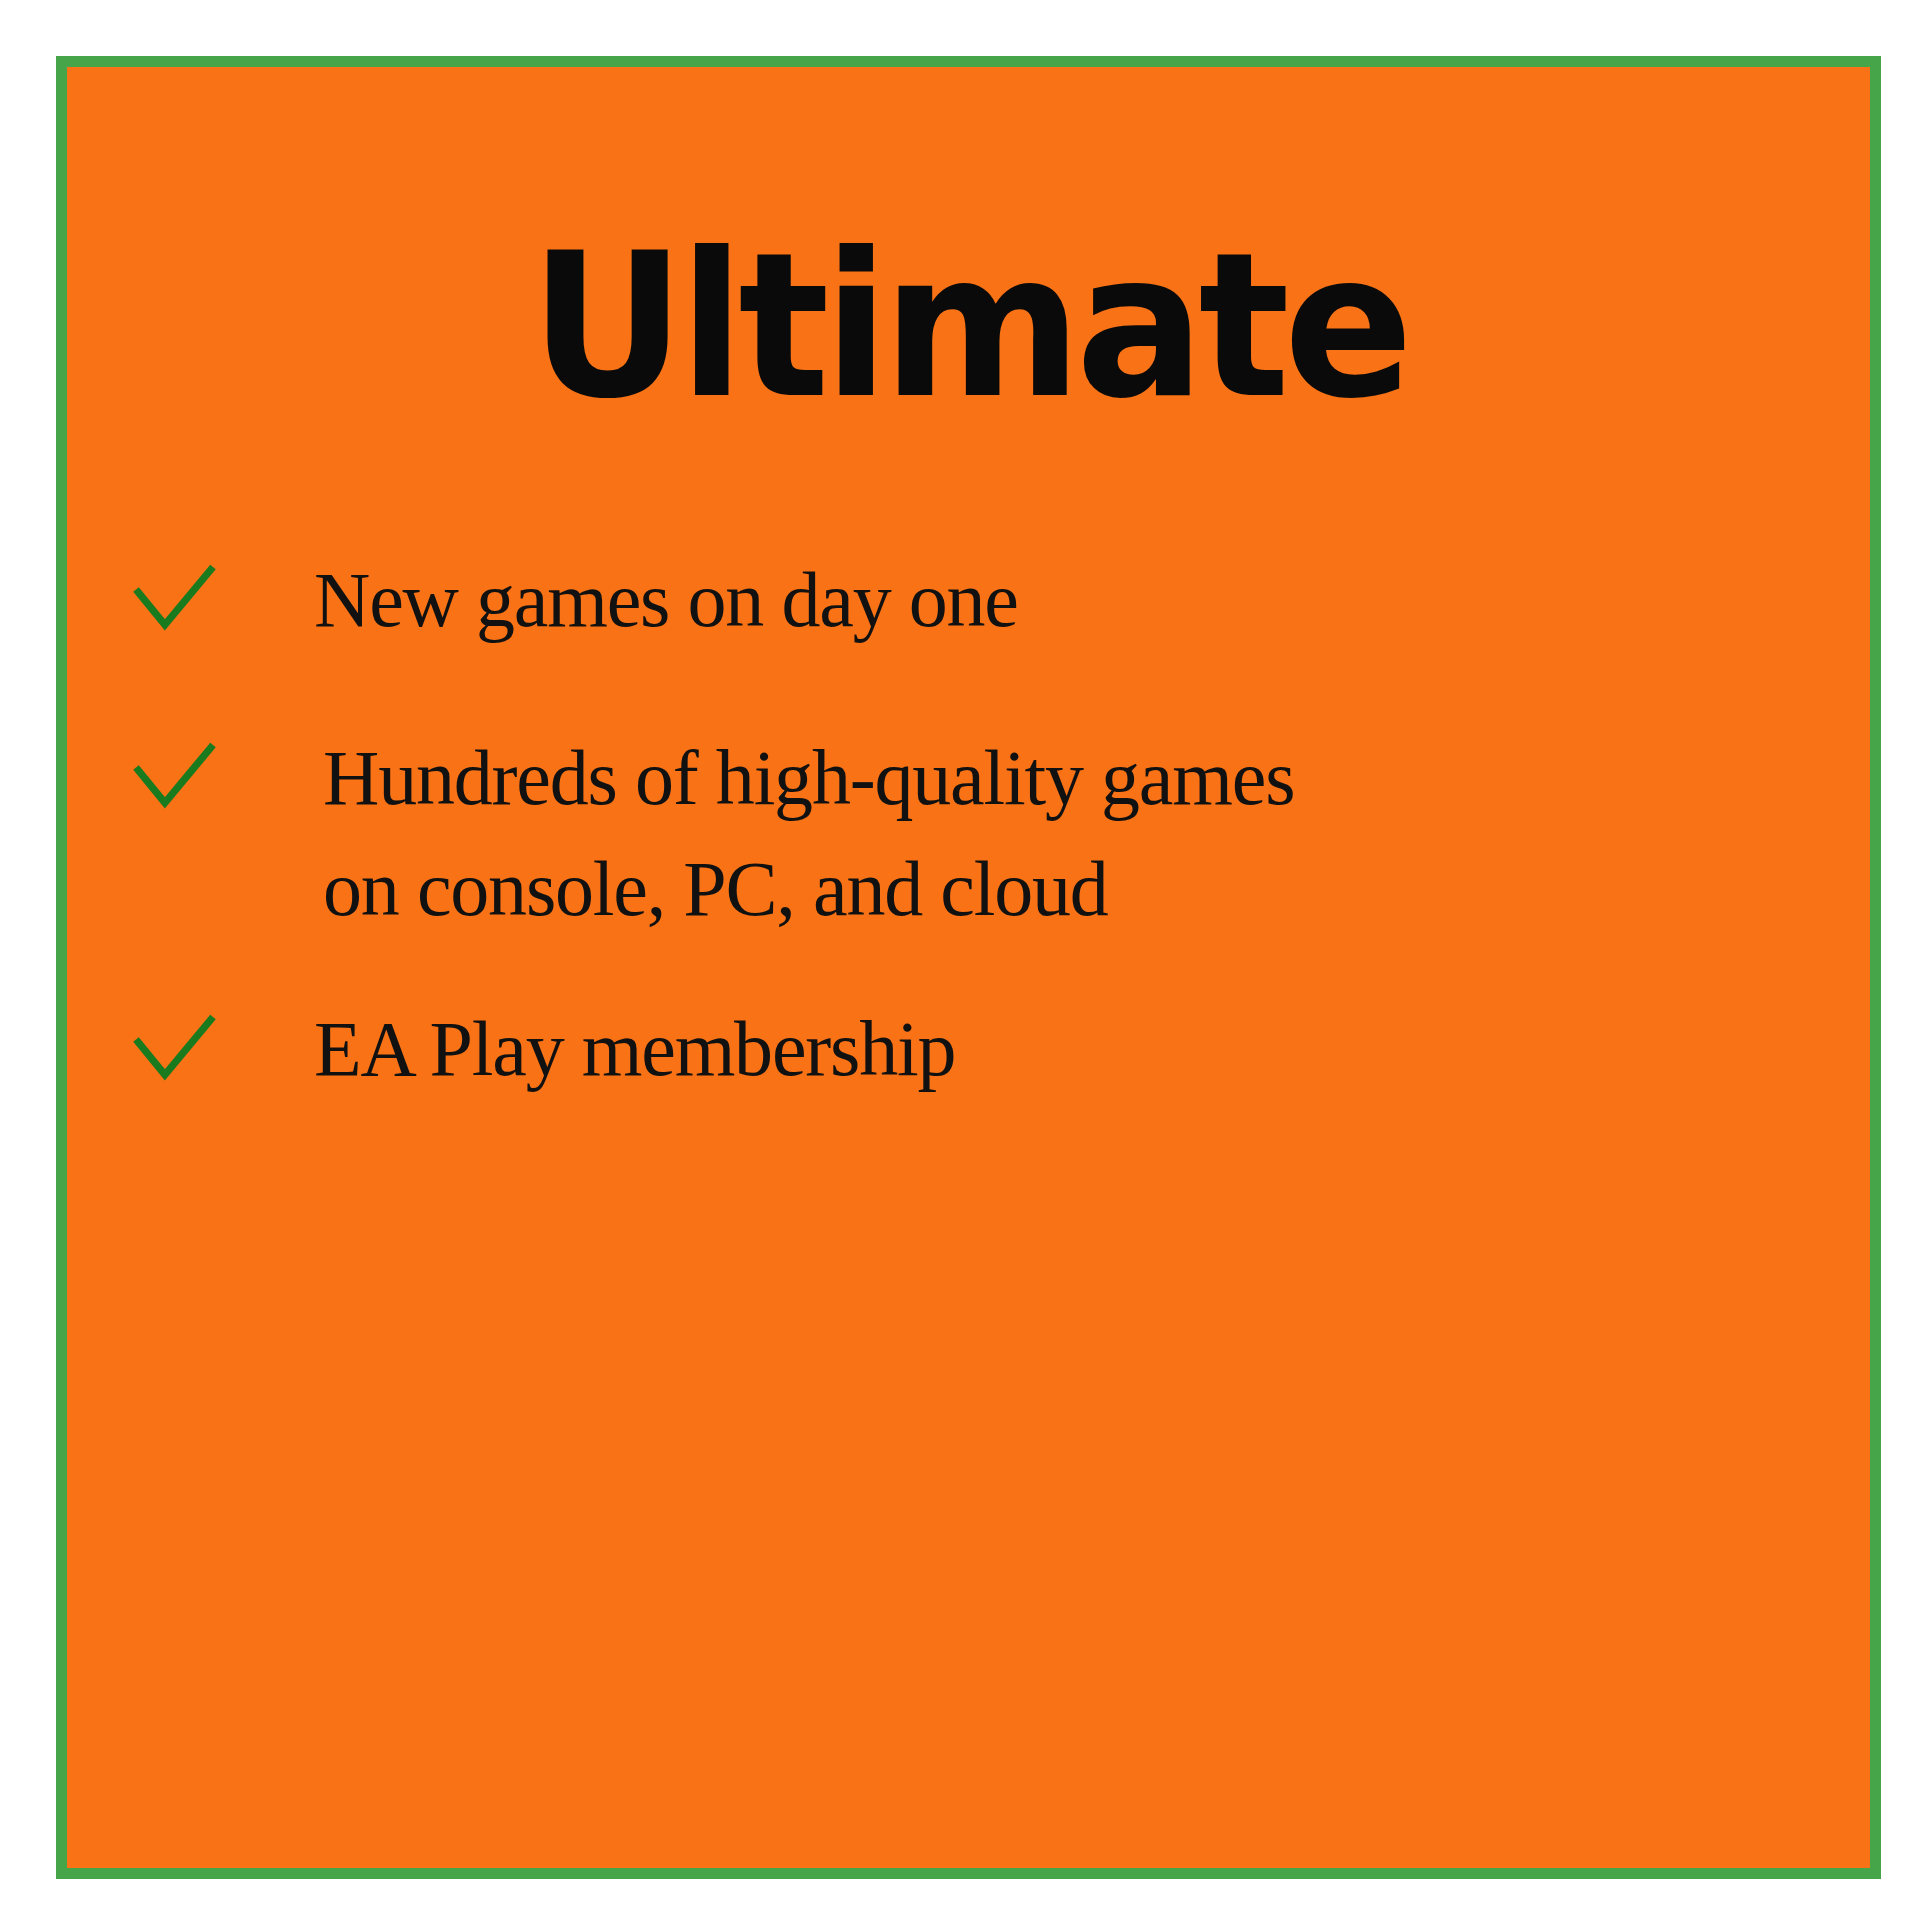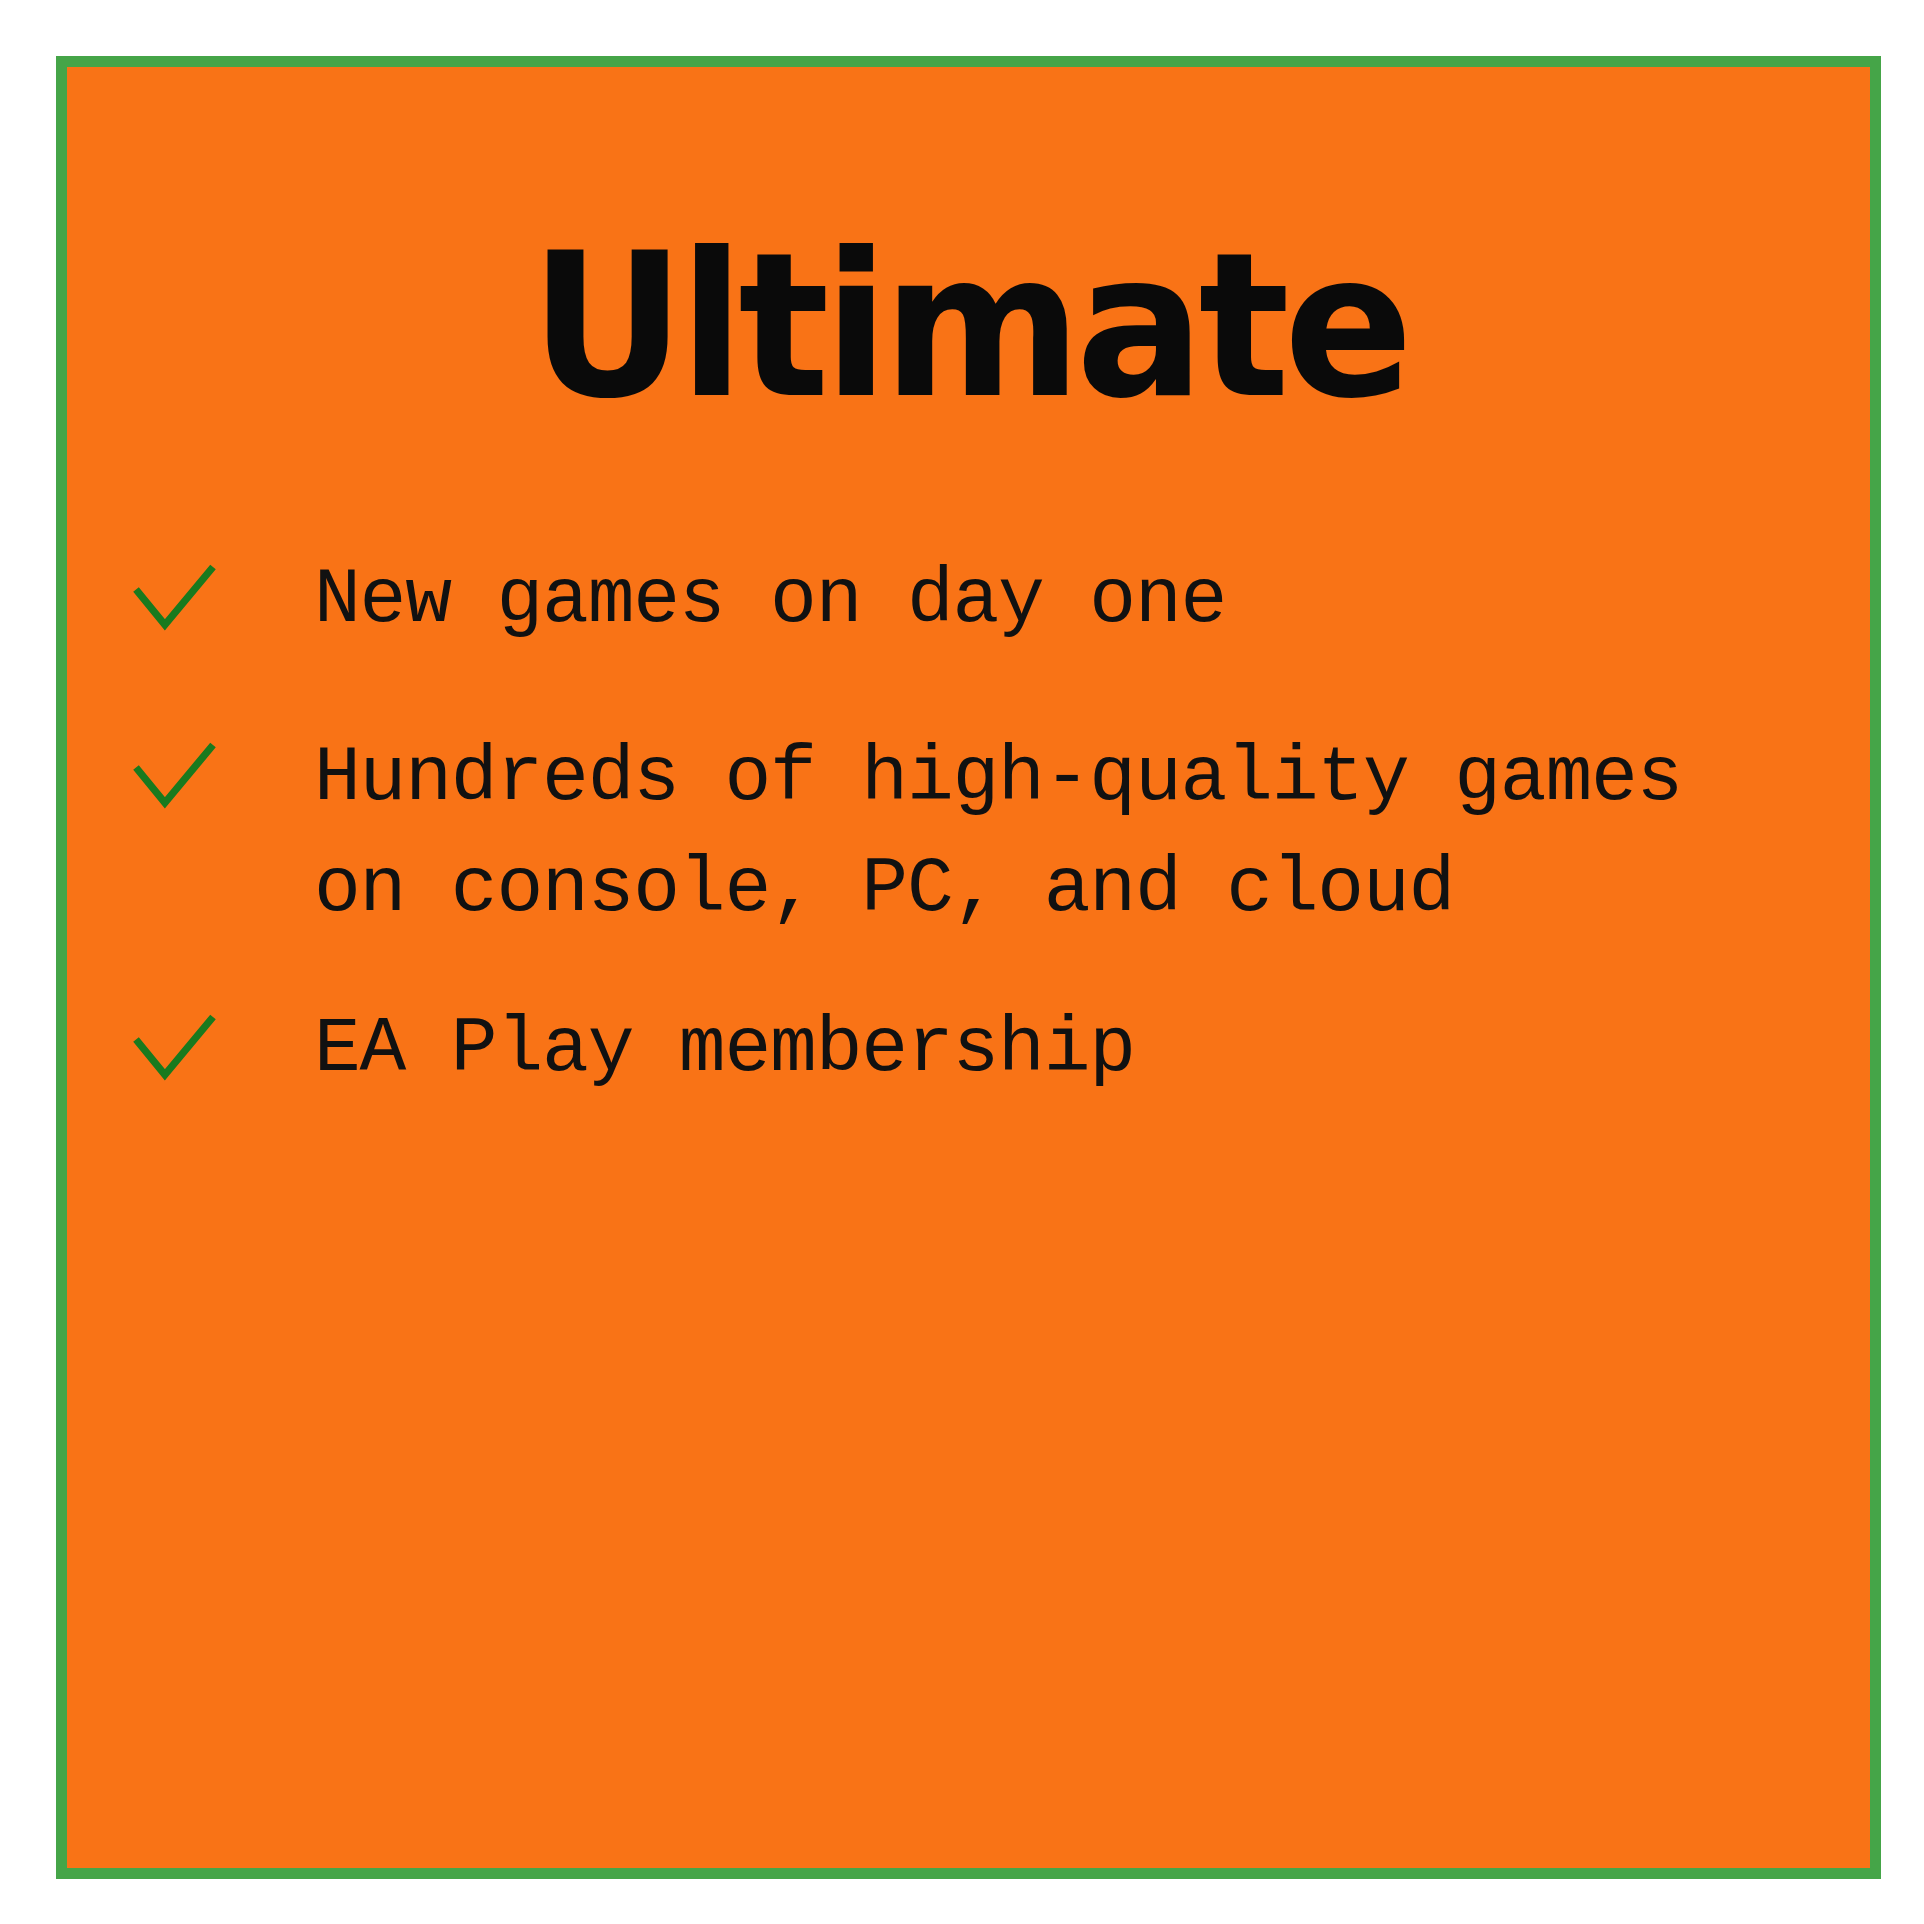--- a/index.html
+++ b/index.html
@@ -76,33 +76,33 @@
   .check-icon path {
     fill: none;
     stroke: #197a1e;
     stroke-width: 9;
     stroke-linecap: butt;
     stroke-linejoin: miter;
   }
 
   .feature-text {
     flex: 1 1 auto;
-    font-family: Liberation Mono, monospace;
+    font-family: Liberation Serif, serif;
     font-weight: 400;
     font-size: 78px;
     line-height: 1.42;
     color: #111111;
     letter-spacing: -1.2px;
     padding-right: 76px;
     white-space: pre-line;
   }
 
   
   #row-0 { margin-bottom: 67px; }
-  #row-1 { margin-bottom: 50px; }
+  #row-1 { margin-bottom: 50px; gap: 9px; }
   #row-2 { margin-bottom: 42px; }
   #row-3 { margin-bottom: 42px; }
   #row-4 { margin-bottom: 0; }
 </style>
 </head>
 <body>
 
 <div id="card-root" style="border-color: rgb(69, 165, 72); background: #f97316;">
 
   <div id="plan-title">Ultimate</div>

